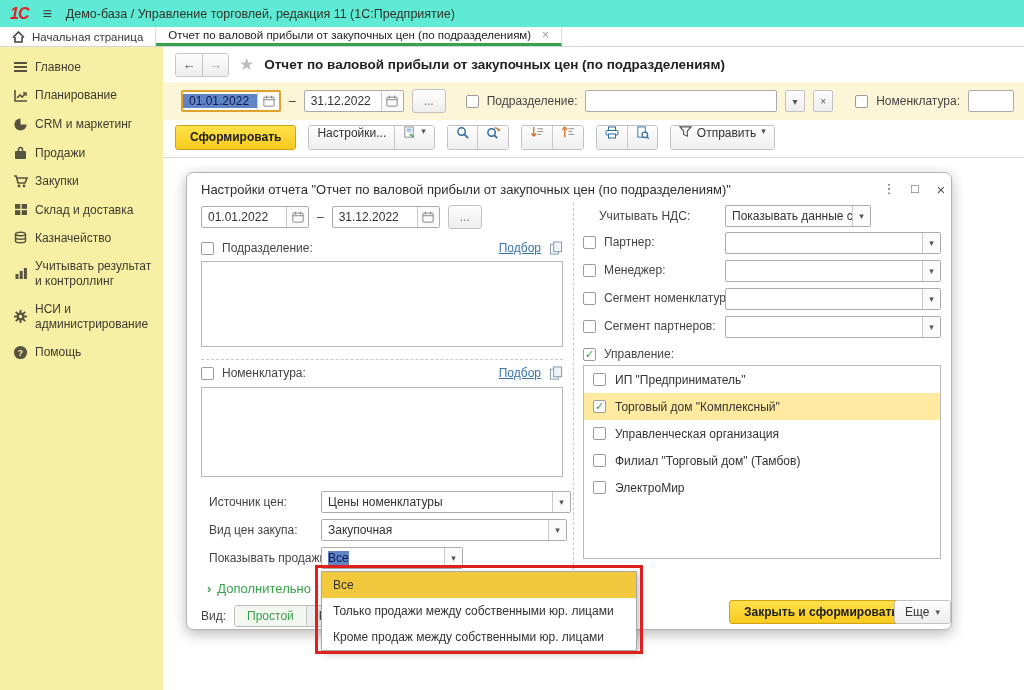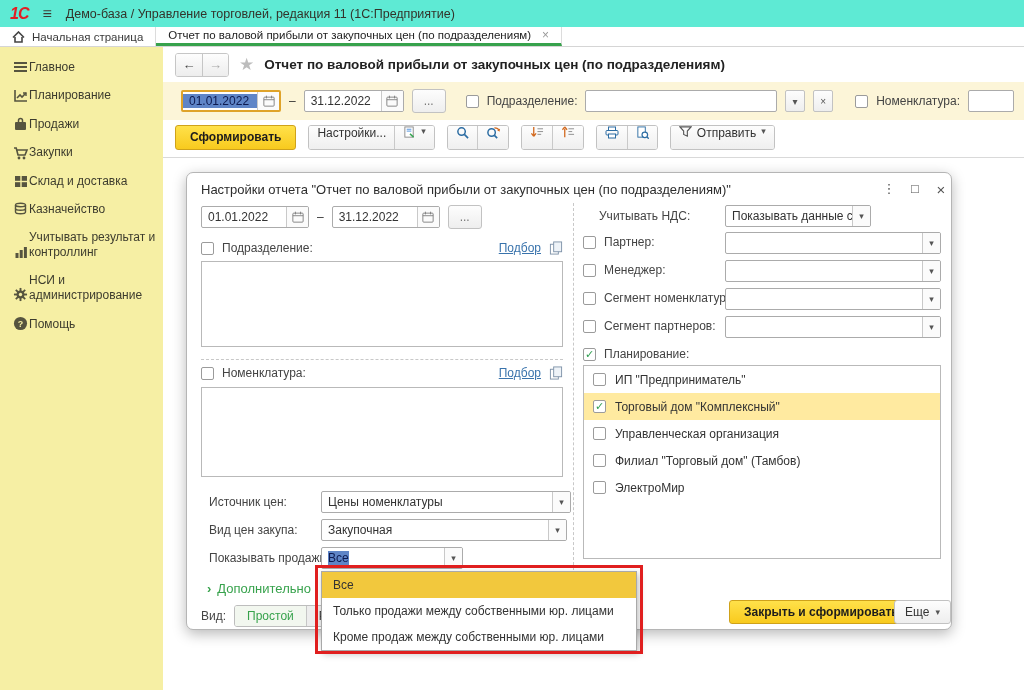--- a/index.html
+++ b/index.html
@@ -16,21 +16,21 @@
   
   .tabbar { height:20px; background:#fff; border-bottom:1px solid #d5d5d5; display:flex; align-items:stretch; }
   .tab { display:flex; align-items:center; gap:7px; padding:0 12px; border-right:1px solid #dcdcdc; font-size:11.5px; color:#3a3a3a; white-space:nowrap; }
   .tab.active { border-bottom:3px solid #37a24c; color:#222; }
   .tab .tclose { color:#999; font-size:12px; margin-left:4px; }
 
   .main-row { display:flex; height:643px; }
 
   
   .sidebar { width:163px; background:#f6efa4; padding-top:6px; flex-shrink:0; }
-  .nav-item { display:flex; align-items:flex-end; gap:0; padding:7px 4px 7px 12px; color:#3d3c2e; line-height:1.2; cursor:default; }
+  .nav-item { display:flex; align-items:center; gap:6px; padding:7px 4px 7px 12px; color:#3d3c2e; line-height:1.2; cursor:default; }
   .nav-item .nicon { width:17px; flex-shrink:0; display:flex; justify-content:center; }
 
   
   .content { flex:1; display:flex; flex-direction:column; min-width:0; background:#fff; }
   .rep-header { height:35px; display:flex; align-items:center; gap:10px; padding:0 4px 0 12px; background:#fff; }
   .navbtns { display:flex; border:1px solid #c6c6c6; border-radius:3px; overflow:hidden; }
   .navbtns span { width:26px; height:22px; display:flex; align-items:center; justify-content:center; background:linear-gradient(#fdfdfd,#ededed); font-size:13px; }
   .navbtns .fwd { border-left:1px solid #c6c6c6; color:#a8a8a8; }
   .navbtns .bck { color:#444; }
   .star { color:#bdbdbd; font-size:17px; }
@@ -132,20 +132,29 @@
             <svg width="15" height="14" viewBox="0 0 15 14">
               <path d="M2 1v11h12" fill="none" stroke="#56543f" stroke-width="1.6"></path>
               <path d="M4 9l3-3 2 2 4-4" fill="none" stroke="#56543f" stroke-width="1.6"></path>
               <path d="M10 4h3v3" fill="none" stroke="#56543f" stroke-width="1.4"></path>
             </svg>
           </span>
         <span>Планирование</span>
       </div>
       <div class="nav-item">
         <span class="nicon">
+            <svg width="15" height="15" viewBox="0 0 16 16">
+              <circle cx="8" cy="8" r="6.5" fill="#56543f"></circle>
+              <path d="M8 8V0.5A7.5 7.5 0 0 1 15.5 8Z" fill="#f6efa4"></path>
+            </svg>
+          </span>
+        <span>CRM и маркетинг</span>
+      </div>
+      <div class="nav-item">
+        <span class="nicon">
             <svg width="15" height="14" viewBox="0 0 15 14">
               <rect x="2" y="5" width="11" height="8" rx="1" fill="#56543f"></rect>
               <path d="M5.5 5V3.5a2 2 0 0 1 4 0V5" fill="none" stroke="#56543f" stroke-width="1.5"></path>
             </svg>
           </span>
         <span>Продажи</span>
       </div>
       <div class="nav-item">
         <span class="nicon">
             <svg width="16" height="14" viewBox="0 0 16 14">
@@ -488,21 +497,21 @@
       <span class="cb"></span>
       <span class="lbl">Сегмент партнеров:</span>
     </div>
     <div class="abs combo" style="left:538px;top:143px;width:216px;">
       <span class="cval"></span>
         <span class="arrow">▾</span>
     </div>
 
     <div class="abs rowline" style="left:396px;top:174px;">
       <span class="cb">✓</span>
-      <span class="lbl">Планирование:</span>
+      <span class="lbl">Управление:</span>
     </div>
 
     <div class="abs listbox" style="left:396px;top:192px;width:358px;height:194px;">
       <div class="orgrow">
         <span class="cb"></span>
         <span>ИП "Предприниматель"</span>
       </div>
       <div class="orgrow selrow">
         <span class="cb">✓</span>
         <span>Торговый дом "Комплексный"</span>

